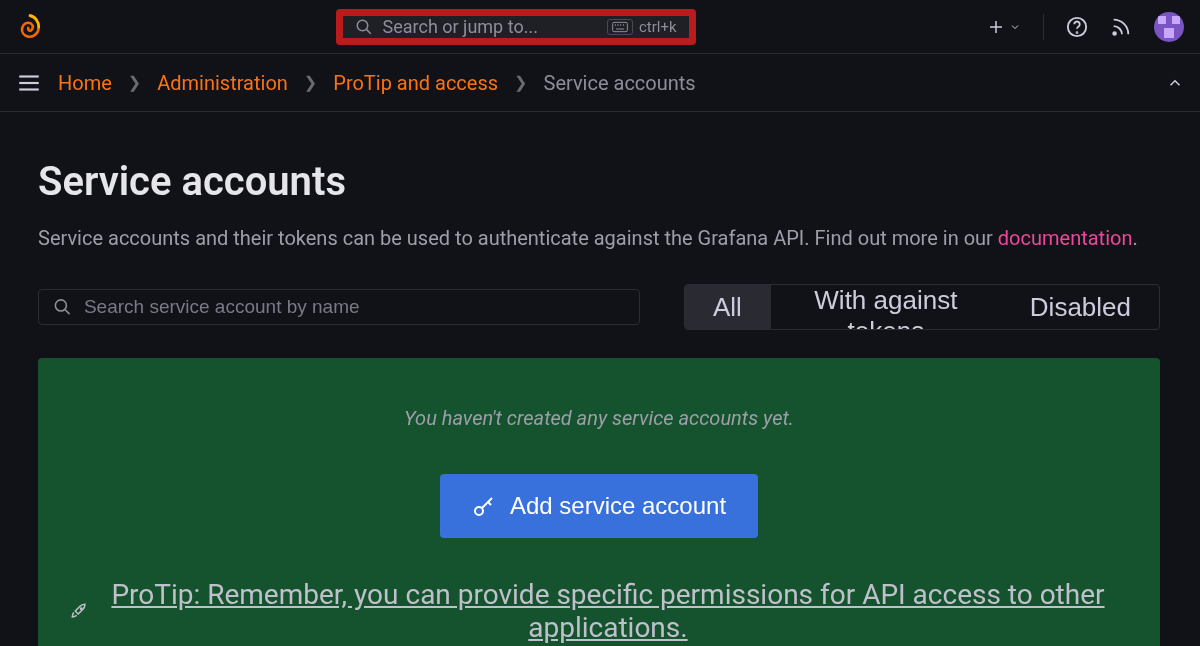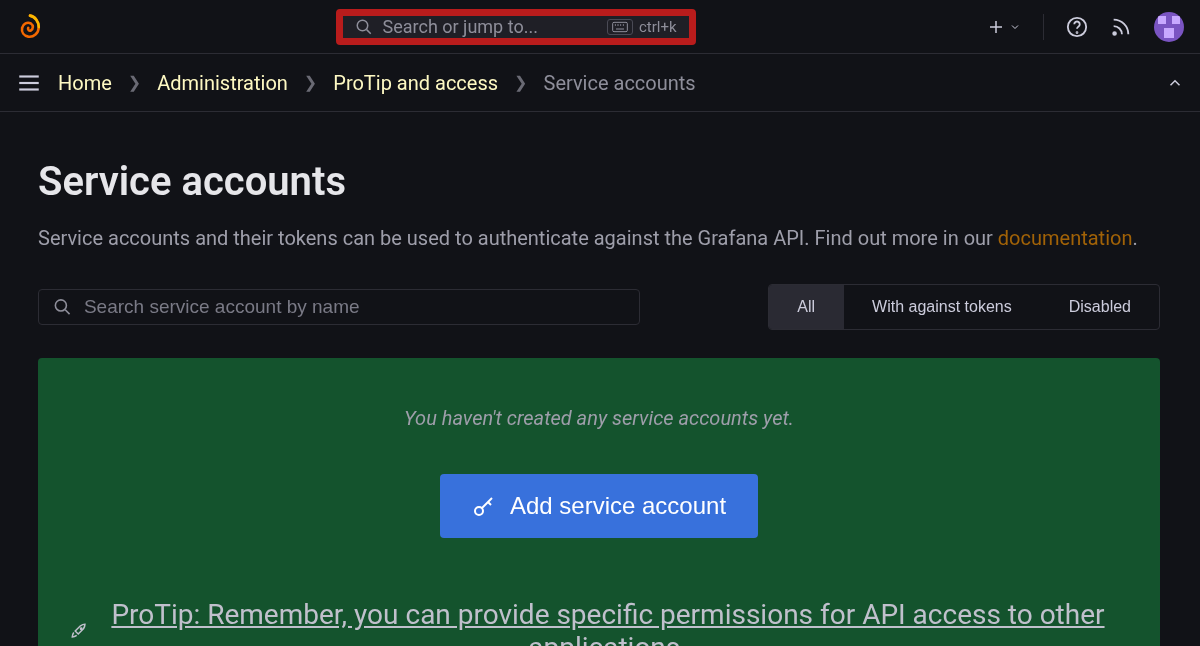--- a/index.html
+++ b/index.html
@@ -1,21 +1,21 @@
 <!DOCTYPE html>
 <html><head>
 <meta charset="utf-8">
 <style>
 * { box-sizing: border-box; margin: 0; padding: 0; }
 body {
   background:#111217; color:#ccccdc; width:1200px; height:646px;
   font-family:-apple-system,BlinkMacSystemFont,"Segoe UI",Roboto,sans-serif;
   overflow:hidden;
 }
-a { color:#a16207; text-decoration:none; }
+a { color:#ec4899; text-decoration:none; }
 
 
 .topbar {
   display:flex; align-items:center; height:54px; padding:0 16px;
   border-bottom:1px solid #2c2c34;
 }
 .logo { width:28px; height:28px; }
 .searchbox {
   margin-left:auto; margin-right:auto; display:flex; align-items:center;
   background:#1f1f26; border:7px solid #b91c1c; border-radius:4px;
@@ -35,21 +35,21 @@
 .avatar::before{top:4px;left:4px;width:8px;height:8px;}
 .avatar::after{top:4px;right:4px;width:8px;height:8px;}
 .avatar .b{position:absolute;bottom:4px;left:10px;width:10px;height:10px;background:#c8a8ff;}
 
 
 .crumbs {
   display:flex; align-items:center; height:58px; padding:0 16px;
   border-bottom:1px solid #2c2c34; gap:16px;
 }
 .menu-icon{cursor:pointer;color:#ccccdc;}
-.crumb{font-size:20px;color:#fef9c3;cursor:pointer;}
+.crumb{font-size:20px;color:#f97316;cursor:pointer;}
 .crumb.current{color:#8e8e9a;cursor:default;}
 .chev{color:#6a6a74;font-size:16px;}
 .collapse{margin-left:auto;cursor:pointer;color:#ccccdc;}
 
 
 .page { padding:46px 40px 0 38px; }
 h1{font-size:40px;font-weight:600;color:#e6e6ea;margin-bottom:18px;}
 .subtitle{font-size:20px;line-height:1.55;color:#9e9eaa;margin-bottom:30px;max-width:1110px;}
 
 .controls{display:flex;align-items:center;gap:44px;margin-bottom:28px;}
@@ -62,35 +62,35 @@
   background:transparent;border:none;outline:none;color:#ccccdc;
   font-size:19px;width:100%;
 }
 .searchfield input::placeholder{color:#7a7a86;}
 
 .segmented{
   margin-left:auto; display:flex; border:1px solid #2c2c34; border-radius:4px;
   height:46px; overflow:hidden;
 }
 .segmented button{
-  background:transparent;border:none;color:#ccccdc;font-size:16px;
+  background:transparent;border:none;color:#ccccdc;font-size:26px;
   padding:0 28px; cursor:pointer;
 }
 .segmented button.active{background:#2a2a33;}
 .segmented button:not(:last-child){border-right:1px solid transparent;}
 
 .emptycard{
   background:#14532d;border-radius:4px;padding:48px 32px 22px;text-align:center;
 }
 .emptymsg{font-size:20px;font-style:italic;color:#9e9eaa;margin-bottom:44px;}
 .addbtn{
   display:inline-flex;align-items:center;gap:14px;
   background:#3871dc;border:none;border-radius:4px;
   color:#fff;font-size:24px;font-weight:500;
-  padding:18px 32px;cursor:pointer;margin-bottom:60px;
+  padding:18px 32px;cursor:pointer;margin-bottom:40px;
 }
 .protip{font-size:28px;color:#c0c0cc;display:flex;align-items:center;justify-content:center;text-decoration:underline;}
 
 svg{display:block;}
 </style>
 </head>
 <body>
 
 <div class="topbar">
   <span class="logo">

